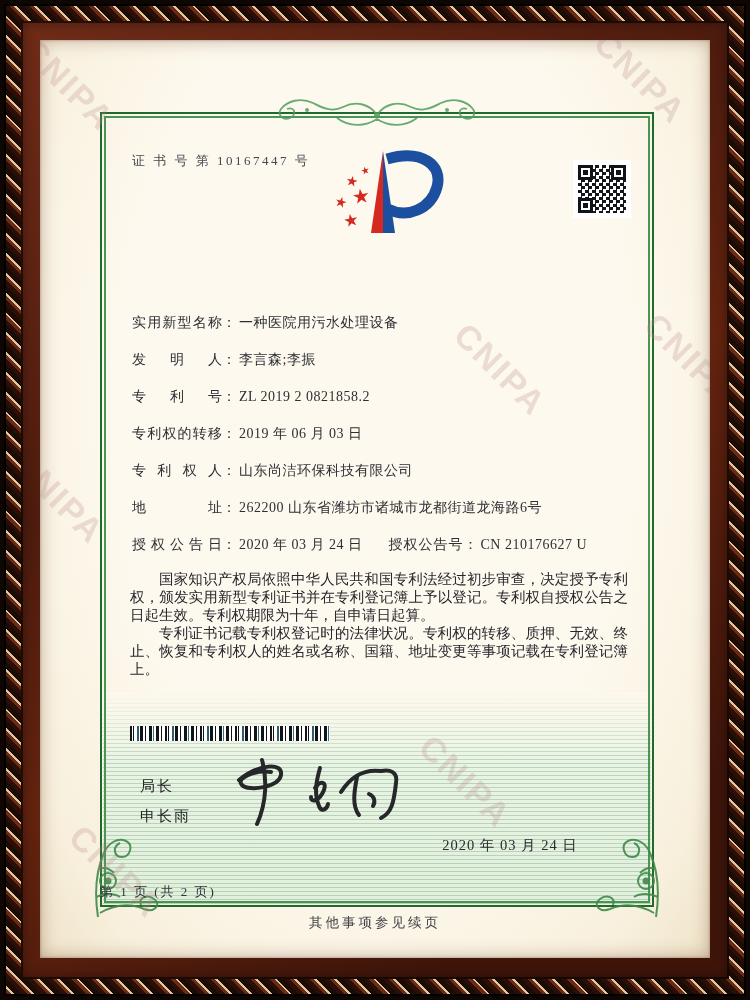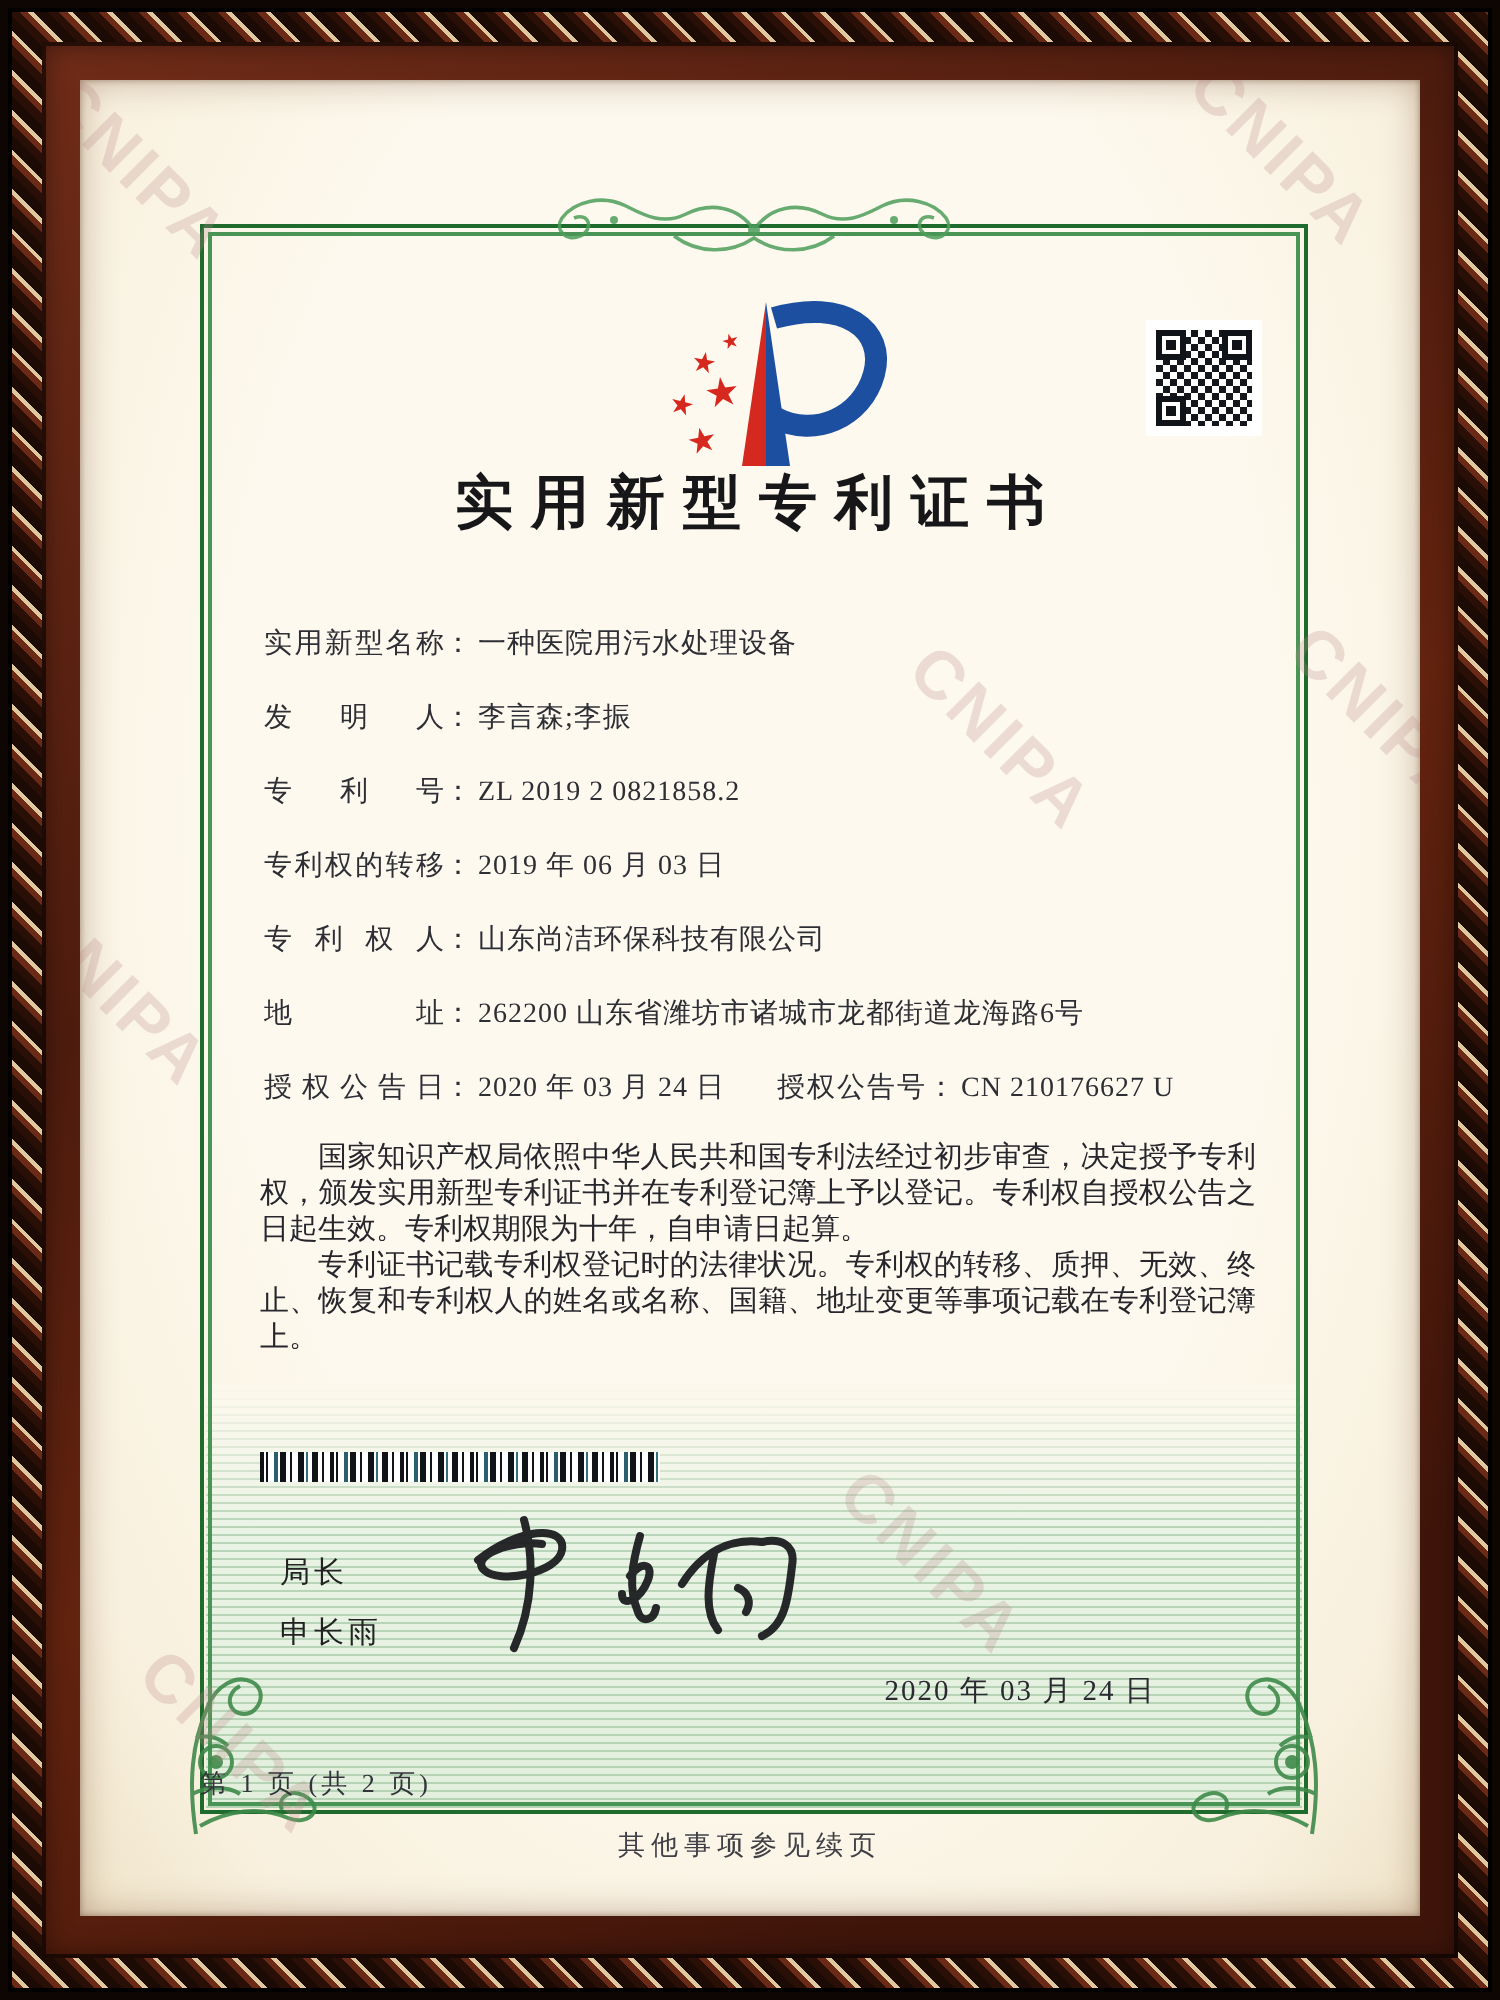--- a/index.html
+++ b/index.html
@@ -143,20 +143,21 @@
           <circle cx="18" cy="50" r="8"></circle>
           <circle cx="18" cy="50" r="3.5" fill="#3f8a4a" stroke="none"></circle>
           <path d="M8,38 C14,36 20,38 24,42"></path>
           <path d="M6,66 C14,62 24,62 30,66"></path>
         </g>
       </svg>
     </div>
 
     <div class="content-layer">
 
+      <div class="cert-no">证 书 号 第 10167447 号</div>
 
       <svg class="logo" width="135" height="88" viewBox="0 0 135 88">
         <path d="M67,3 L55,85 L67,85 Z" fill="#d5281e"></path>
         <path d="M67,3 L79,85 L67,85 Z" fill="#1c4fa0"></path>
         <path d="M71,11 C106,1 127,17 121,39 C115,61 91,71 72,61" stroke="#1c4fa0" stroke-width="11" fill="none"></path>
         <g fill="#d5281e" font-family="DejaVu Sans, sans-serif" text-anchor="middle">
           <text x="49" y="26" font-size="10" transform="rotate(-15 49 22)">★</text>
           <text x="36" y="38" font-size="14" transform="rotate(10 36 33)">★</text>
           <text x="45" y="55" font-size="20" transform="rotate(-8 45 48)">★</text>
           <text x="25" y="59" font-size="14" transform="rotate(14 25 54)">★</text>
@@ -165,21 +166,20 @@
       </svg>
 
       <div class="qr">
         <div class="qr-inner">
           <div class="qr-f tl"></div>
           <div class="qr-f tr"></div>
           <div class="qr-f bl"></div>
         </div>
       </div>
 
-      <div class="cert-title">实用新型专利证书</div>
 
       <div class="fields">
         <div class="field-row">
           <span class="field-label">实用新型名称</span>
             <span class="field-colon">：</span>
           <span class="field-value">一种医院用污水处理设备</span>
         </div>
         <div class="field-row">
           <span class="field-label">发明人</span>
             <span class="field-colon">：</span>

